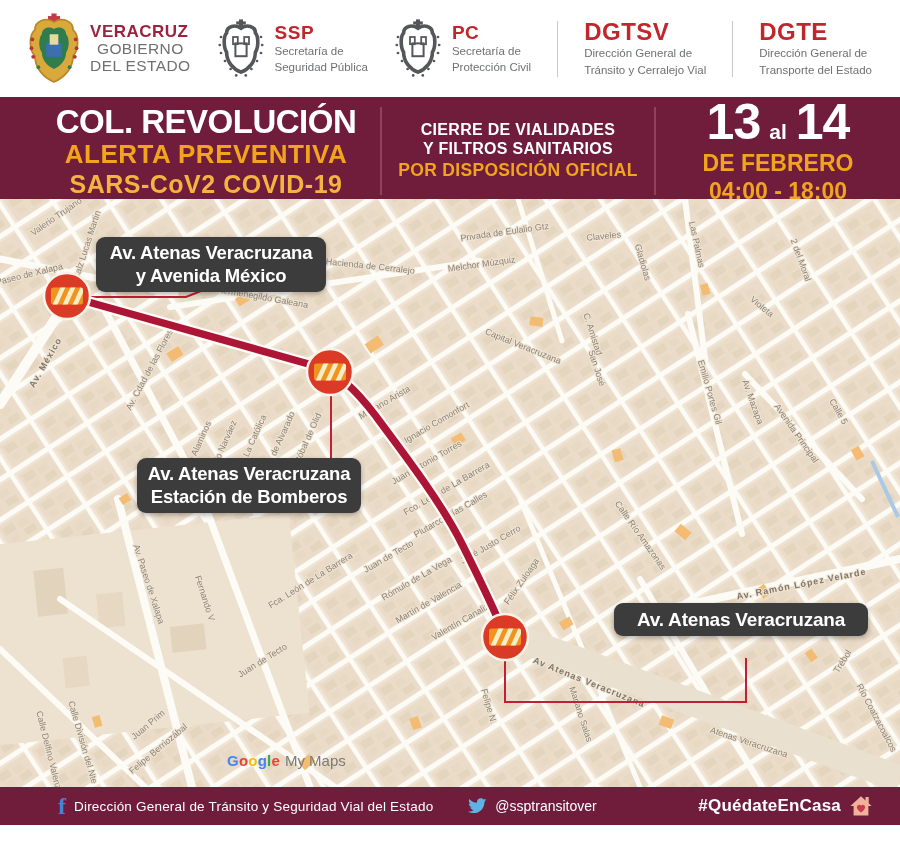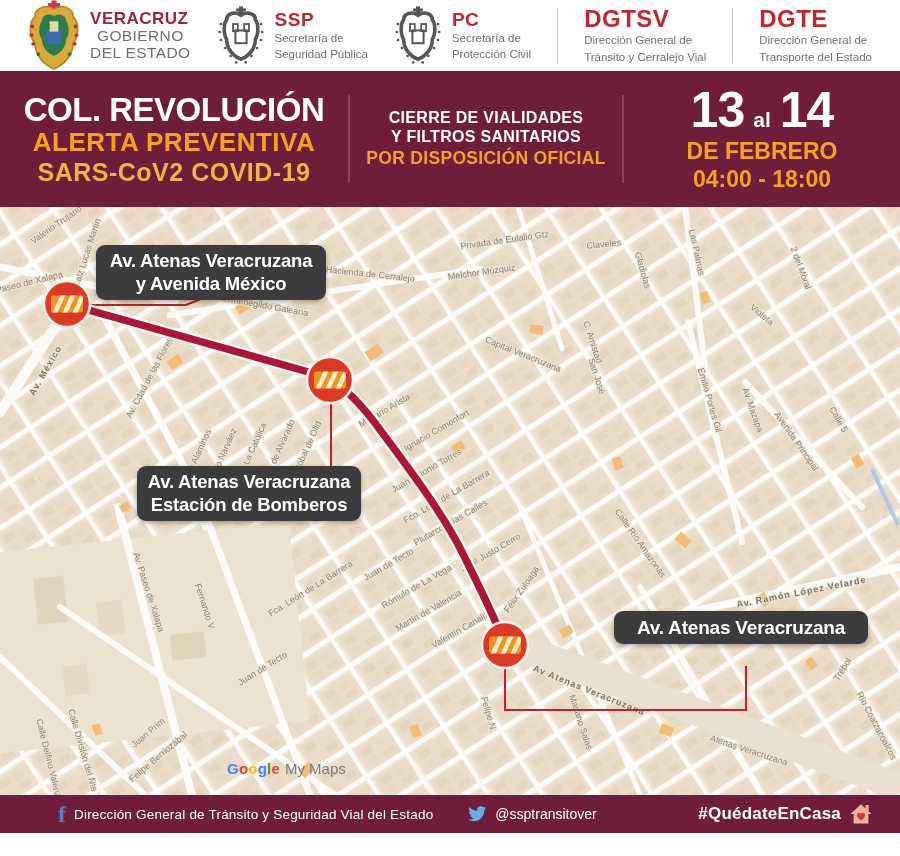--- a/index.html
+++ b/index.html
@@ -1,31 +1,31 @@
 <!DOCTYPE html>
 <html><head>
 <meta charset="utf-8">
 <style>
   * { margin:0; padding:0; box-sizing:border-box; }
   body { font-family:"Liberation Sans", sans-serif; background:#fff; }
   .poster { position:relative; width:900px; height:856px; overflow:hidden; background:#fff; }
 
   
-  .header { height:71px; background:#ffffff; display:flex; align-items:center; justify-content:center; gap:26px; padding:0 10px; }
+  .header { height:97px; background:#ffffff; display:flex; align-items:center; justify-content:center; gap:26px; padding:0 10px; }
   .logo-group { display:flex; align-items:center; gap:10px; }
   .logo-shield { flex:0 0 auto; }
   .lg-title-red { color:#9e2240; font-weight:bold; font-size:17px; letter-spacing:.5px; line-height:1.08; }
   .lg-gray { color:#6f7072; font-size:15.5px; letter-spacing:.4px; line-height:1.08;text-align:center; }
   .acronym { color:#c0272d; font-weight:bold; font-size:19px; line-height:1; letter-spacing:.5px; }
   .acronym.small { font-size:24px; }
   .sub-gray { color:#6f7072; font-size:11.5px; line-height:1.22; margin-top:2px; }
   .hdr-divider { width:1px; height:56px; background:#c9c9c9; }
 
   
-  .banner { height:136px; background:#6f1d3a; display:grid; grid-template-columns:348px 2px 272px 2px 1fr; align-items:center; }
+  .banner { height:102px; background:#6f1d3a; display:grid; grid-template-columns:348px 2px 272px 2px 1fr; align-items:center;padding-left:32px; }
   .banner-divider { width:2px; height:88px; background:#93405c; align-self:center; }
   .b-col { text-align:center; }
   .b-title { color:#ffffff; font-weight:bold; font-size:33px; letter-spacing:-.5px; line-height:1.1; }
   .b-sub1 { color:#f2a41f; font-weight:bold; font-size:26px; letter-spacing:.5px; line-height:1.15; }
   .b-sub2 { color:#f5b442; font-weight:bold; font-size:25px; letter-spacing:.5px; line-height:1.15; }
   .b-n1, .b-n2 { color:#ffffff; font-weight:bold; font-size:16px; letter-spacing:.3px; line-height:1.22; }
   .b-n3 { color:#f2a41f; font-weight:bold; font-size:17.5px; letter-spacing:.3px; line-height:1.35; }
   .date-row { display:flex; align-items:baseline; justify-content:center; gap:9px; }
   .date-big { color:#ffffff; font-weight:bold; font-size:50px; line-height:1; letter-spacing:-1px; }
   .date-al { color:#ffffff; font-weight:bold; font-size:21px; }

